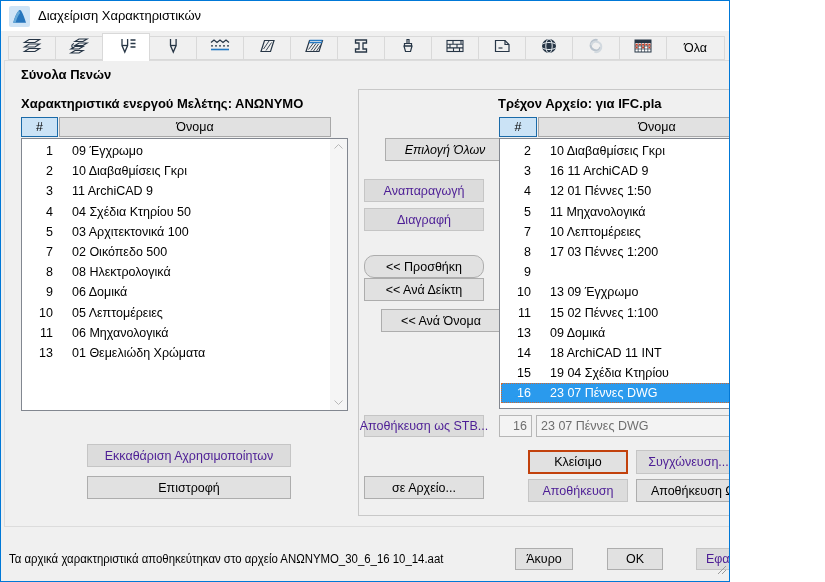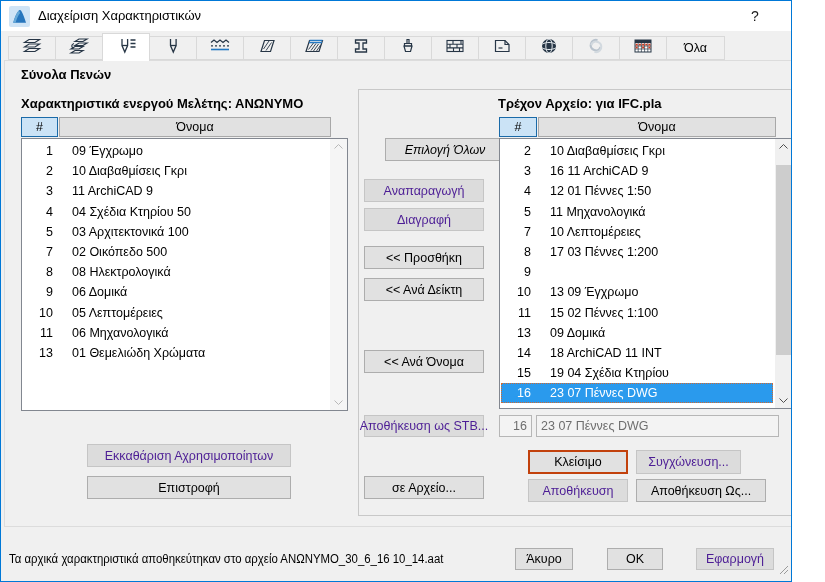--- a/index.html
+++ b/index.html
@@ -1,18 +1,18 @@
 <!DOCTYPE html>
 <html><head>
 <meta charset="utf-8">
 <style>
   html,body{margin:0;padding:0;background:#fff;}
   *{box-sizing:border-box;}
   .window{
-    position:relative;width:792px;height:582px;
+    position:relative;width:730px;height:582px;
     border:1px solid #0078d7;background:#f0f0f0;
     font-family:"Liberation Sans",sans-serif;color:#000;overflow:hidden;
   }
   .titlebar{position:absolute;left:0;top:0;right:0;height:30px;background:#fff;}
   .appicon{position:absolute;left:8px;top:5px;width:21px;height:21px;}
   .title{position:absolute;left:37px;top:0;height:30px;line-height:30px;font-size:13px;}
   .caption-btn{position:absolute;top:0;height:30px;width:42px;display:flex;align-items:center;justify-content:center;font-size:14px;color:#1a1a1a;}
   .helpbtn{left:733px;}
   .closebtn{left:777px;font-size:15px;}
 
@@ -262,23 +262,23 @@
     </div>
 
   <div class="btn disabled" style="left:86px;top:443px;width:204px;height:23px;">Εκκαθάριση Αχρησιμοποίητων</div>
   <div class="btn" style="left:86px;top:475px;width:204px;height:23px;">Επιστροφή</div>
 
   <div class="groupbox"></div>
 
   <div class="btn" style="left:384px;top:137px;width:120px;height:23px;font-style:italic;">Επιλογή Όλων</div>
   <div class="btn disabled" style="left:363px;top:178px;width:120px;height:23px;">Αναπαραγωγή</div>
   <div class="btn disabled" style="left:363px;top:207px;width:120px;height:23px;">Διαγραφή</div>
-  <div class="btn" style="left:363px;top:245px;width:120px;height:23px;">&lt;&lt; Προσθήκη</div>
+  <div class="btn" style="left:363px;top:254px;width:120px;height:23px;border-radius:10px;">&lt;&lt; Προσθήκη</div>
   <div class="btn" style="left:363px;top:277px;width:120px;height:23px;">&lt;&lt; Ανά Δείκτη</div>
-  <div class="btn" style="left:363px;top:308px;width:120px;height:23px;margin-top:41px;">&lt;&lt; Ανά Όνομα</div>
+  <div class="btn" style="left:380px;top:308px;width:120px;height:23px;">&lt;&lt; Ανά Όνομα</div>
   <div class="btn disabled" style="left:363px;top:414px;width:120px;height:22px;">Αποθήκευση ως STB...</div>
   <div class="btn" style="left:363px;top:475px;width:120px;height:23px;">σε Αρχείο...</div>
 
   <div class="lbl" style="left:497px;top:95px;">Τρέχον Αρχείο: για IFC.pla</div>
   <div class="hdrbtn active" style="left:498px;top:116px;width:38px;">#</div>
   <div class="hdrbtn" style="left:537px;top:116px;width:238px;">Όνομα</div>
 
   <div class="listbox" style="left:498px;top:137px;width:294px;height:271px;">
 
     <div class="vscroll dark">

